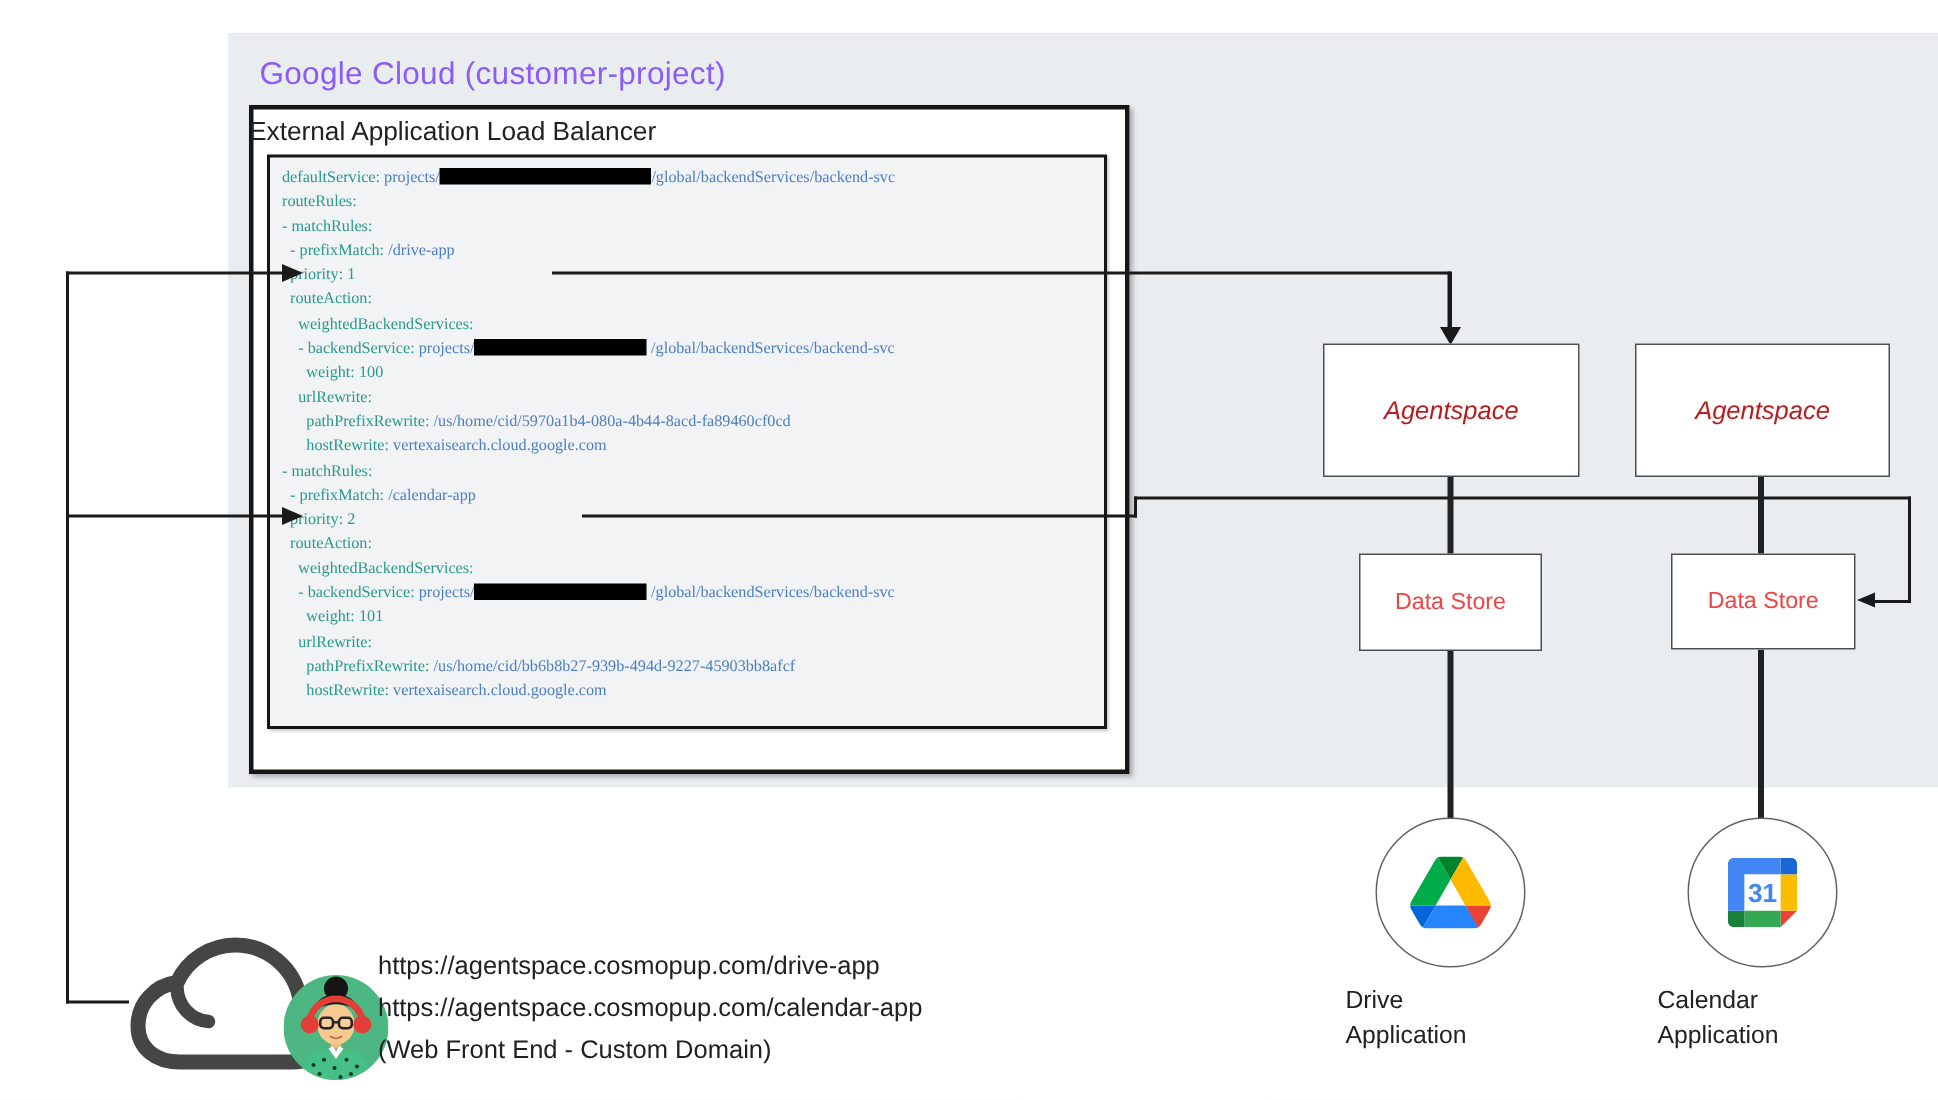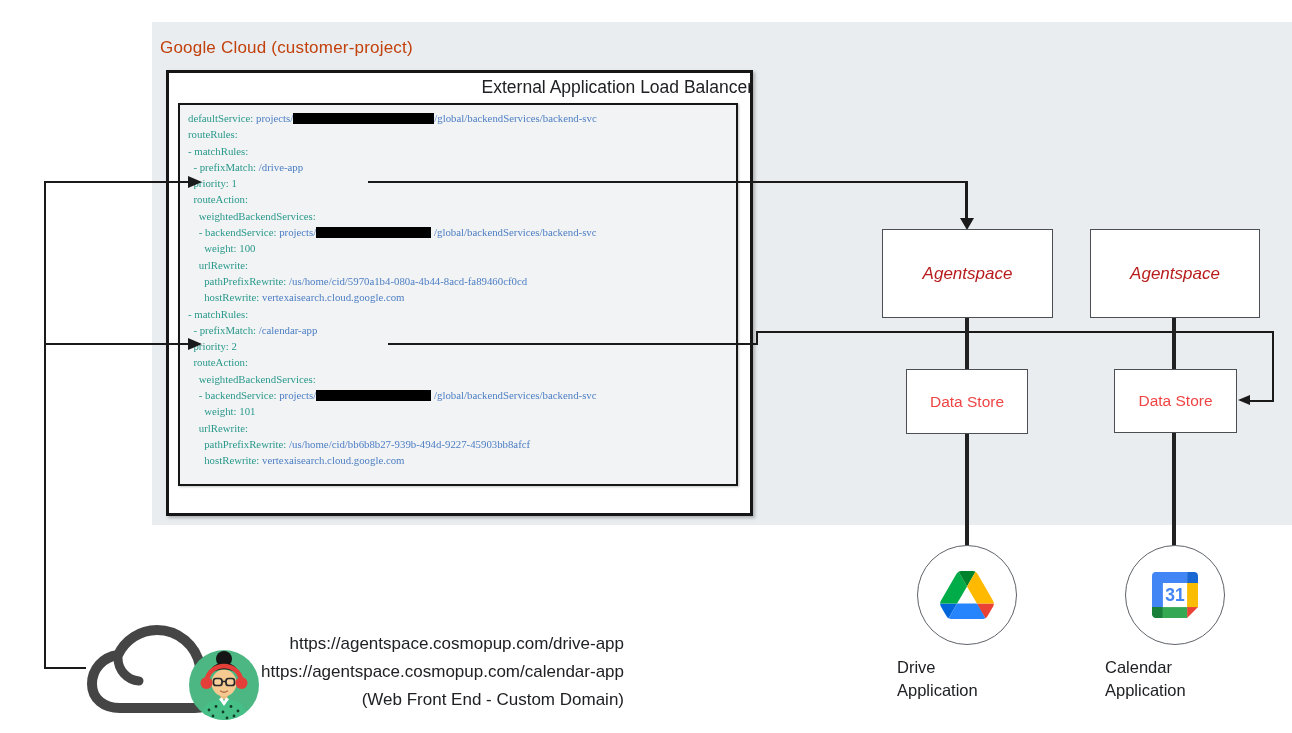--- a/index.html
+++ b/index.html
@@ -1,24 +1,24 @@
 <!DOCTYPE html>
 <html><head>
 <meta charset="utf-8">
 <style>
   html,body{margin:0;padding:0;background:#fff;}
   #stage{position:relative;width:1292px;height:733px;background:#ffffff;overflow:hidden;
          font-family:"Liberation Sans",sans-serif;color:#202124;}
   
   .gc-region{position:absolute;left:152px;top:22px;width:1140px;height:503px;background:#e9edf0;}
-  .gc-label{position:absolute;left:160px;top:38px;font-size:17px;color:#c2410c;letter-spacing:.2px;}
+  .gc-label{position:absolute;left:173px;top:38px;font-size:21px;color:#8b5cf6;letter-spacing:.2px;}
   
   .elb-box{position:absolute;left:166px;top:70px;width:587px;height:446px;background:#fff;
            border:3px solid #161616;box-sizing:border-box;box-shadow:2px 2px 3px rgba(60,64,67,.35);}
-  .elb-title{position:absolute;left:166px;top:77px;width:587px;text-align:right;font-size:17.5px;color:#202124;}
+  .elb-title{position:absolute;left:166px;top:77px;width:587px;text-align:left;font-size:17.5px;color:#202124;}
   .code-box{position:absolute;left:178px;top:103px;width:560px;height:383px;background:#f1f3f4;
             border:2px solid #161616;box-sizing:border-box;box-shadow:1px 1px 2px rgba(60,64,67,.3);
             padding:5px 0 0 8px;overflow:hidden;}
   .code-line{font-family:Liberation Serif, serif;font-size:10.8px;line-height:16.3px;
              height:16.3px;white-space:pre;}
   .tok-key{color:#2a998b;}
   .tok-str{color:#4d7ec4;}
   .tok-num{color:#2a998b;}
   .tok-redacted{display:inline-block;background:#000;height:11px;vertical-align:middle;
                 transform:translateY(-1px);}
@@ -33,21 +33,21 @@
   
   .line{position:absolute;background:#1a1a1a;}
   .thick{background:#212121;}
   .arrow-right{position:absolute;width:0;height:0;border-top:6px solid transparent;
                border-bottom:6px solid transparent;border-left:14px solid #1a1a1a;}
   .arrow-left{position:absolute;width:0;height:0;border-top:5.5px solid transparent;
               border-bottom:5.5px solid transparent;border-right:12px solid #1a1a1a;}
   .arrow-down{position:absolute;width:0;height:0;border-left:7px solid transparent;
               border-right:7px solid transparent;border-top:12px solid #1a1a1a;}
   
-  .frontend-text{position:absolute;left:252px;top:630px;width:372px;text-align:right;
+  .frontend-text{position:absolute;left:252px;top:630px;width:372px;text-align:left;
                  font-size:17px;line-height:28px;color:#202124;}
   .cloud-wrap{position:absolute;left:74px;top:620px;}
   .avatar-wrap{position:absolute;left:189px;top:650px;}
 </style>
 </head>
 <body>
 
 <div id="stage">
 
   <div class="gc-region"></div>

